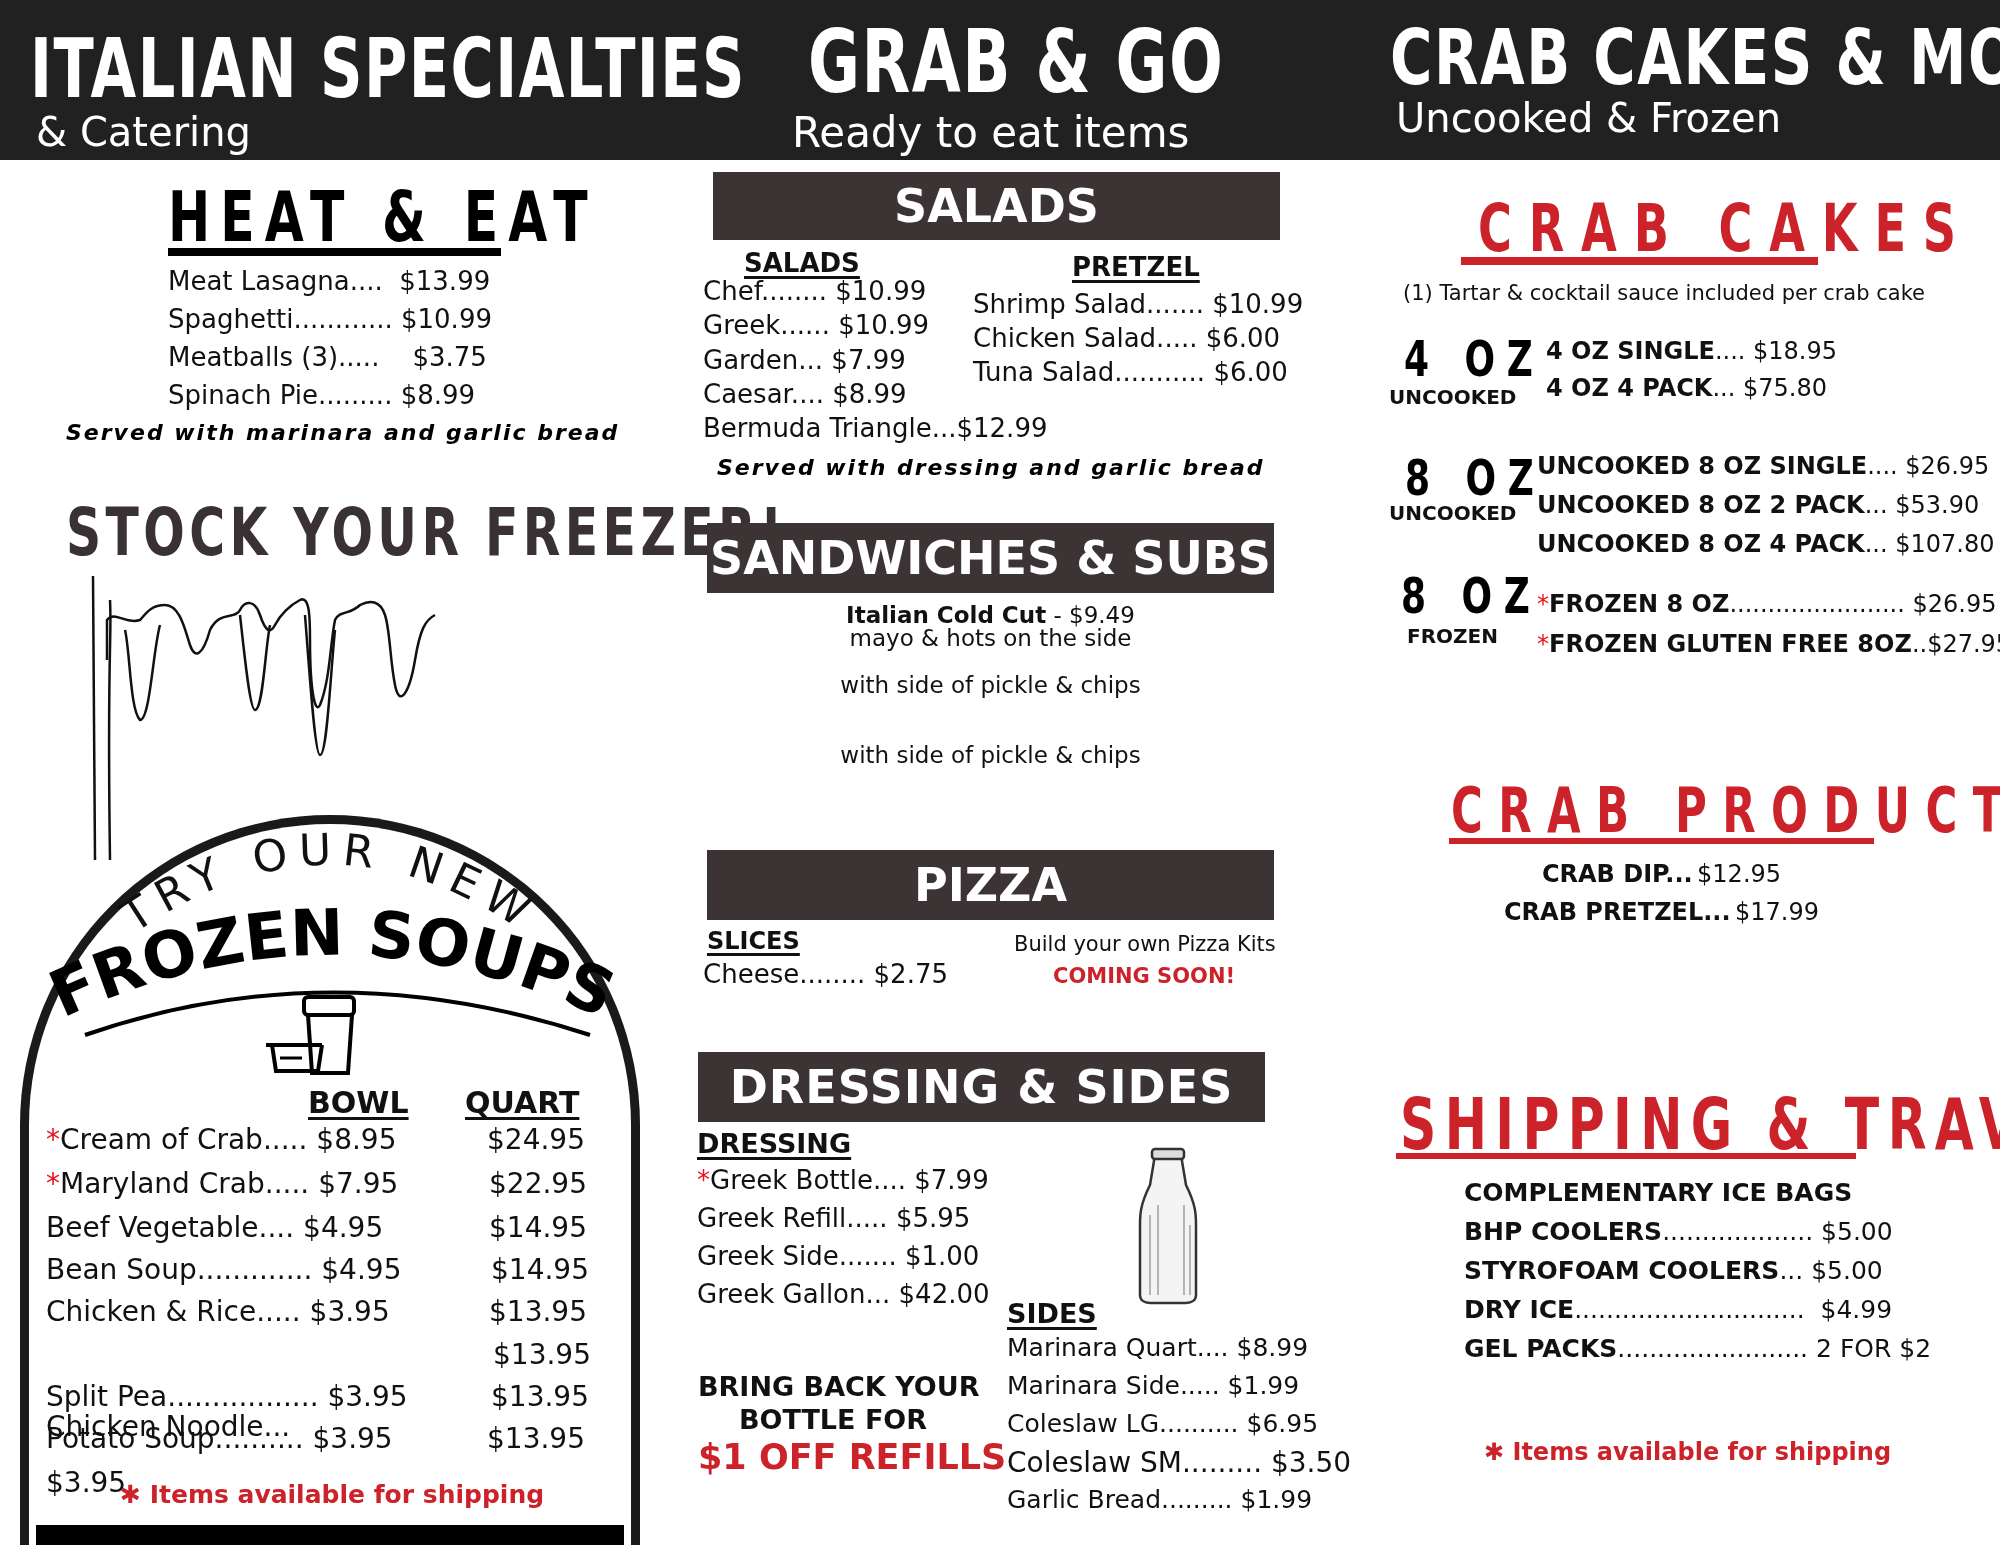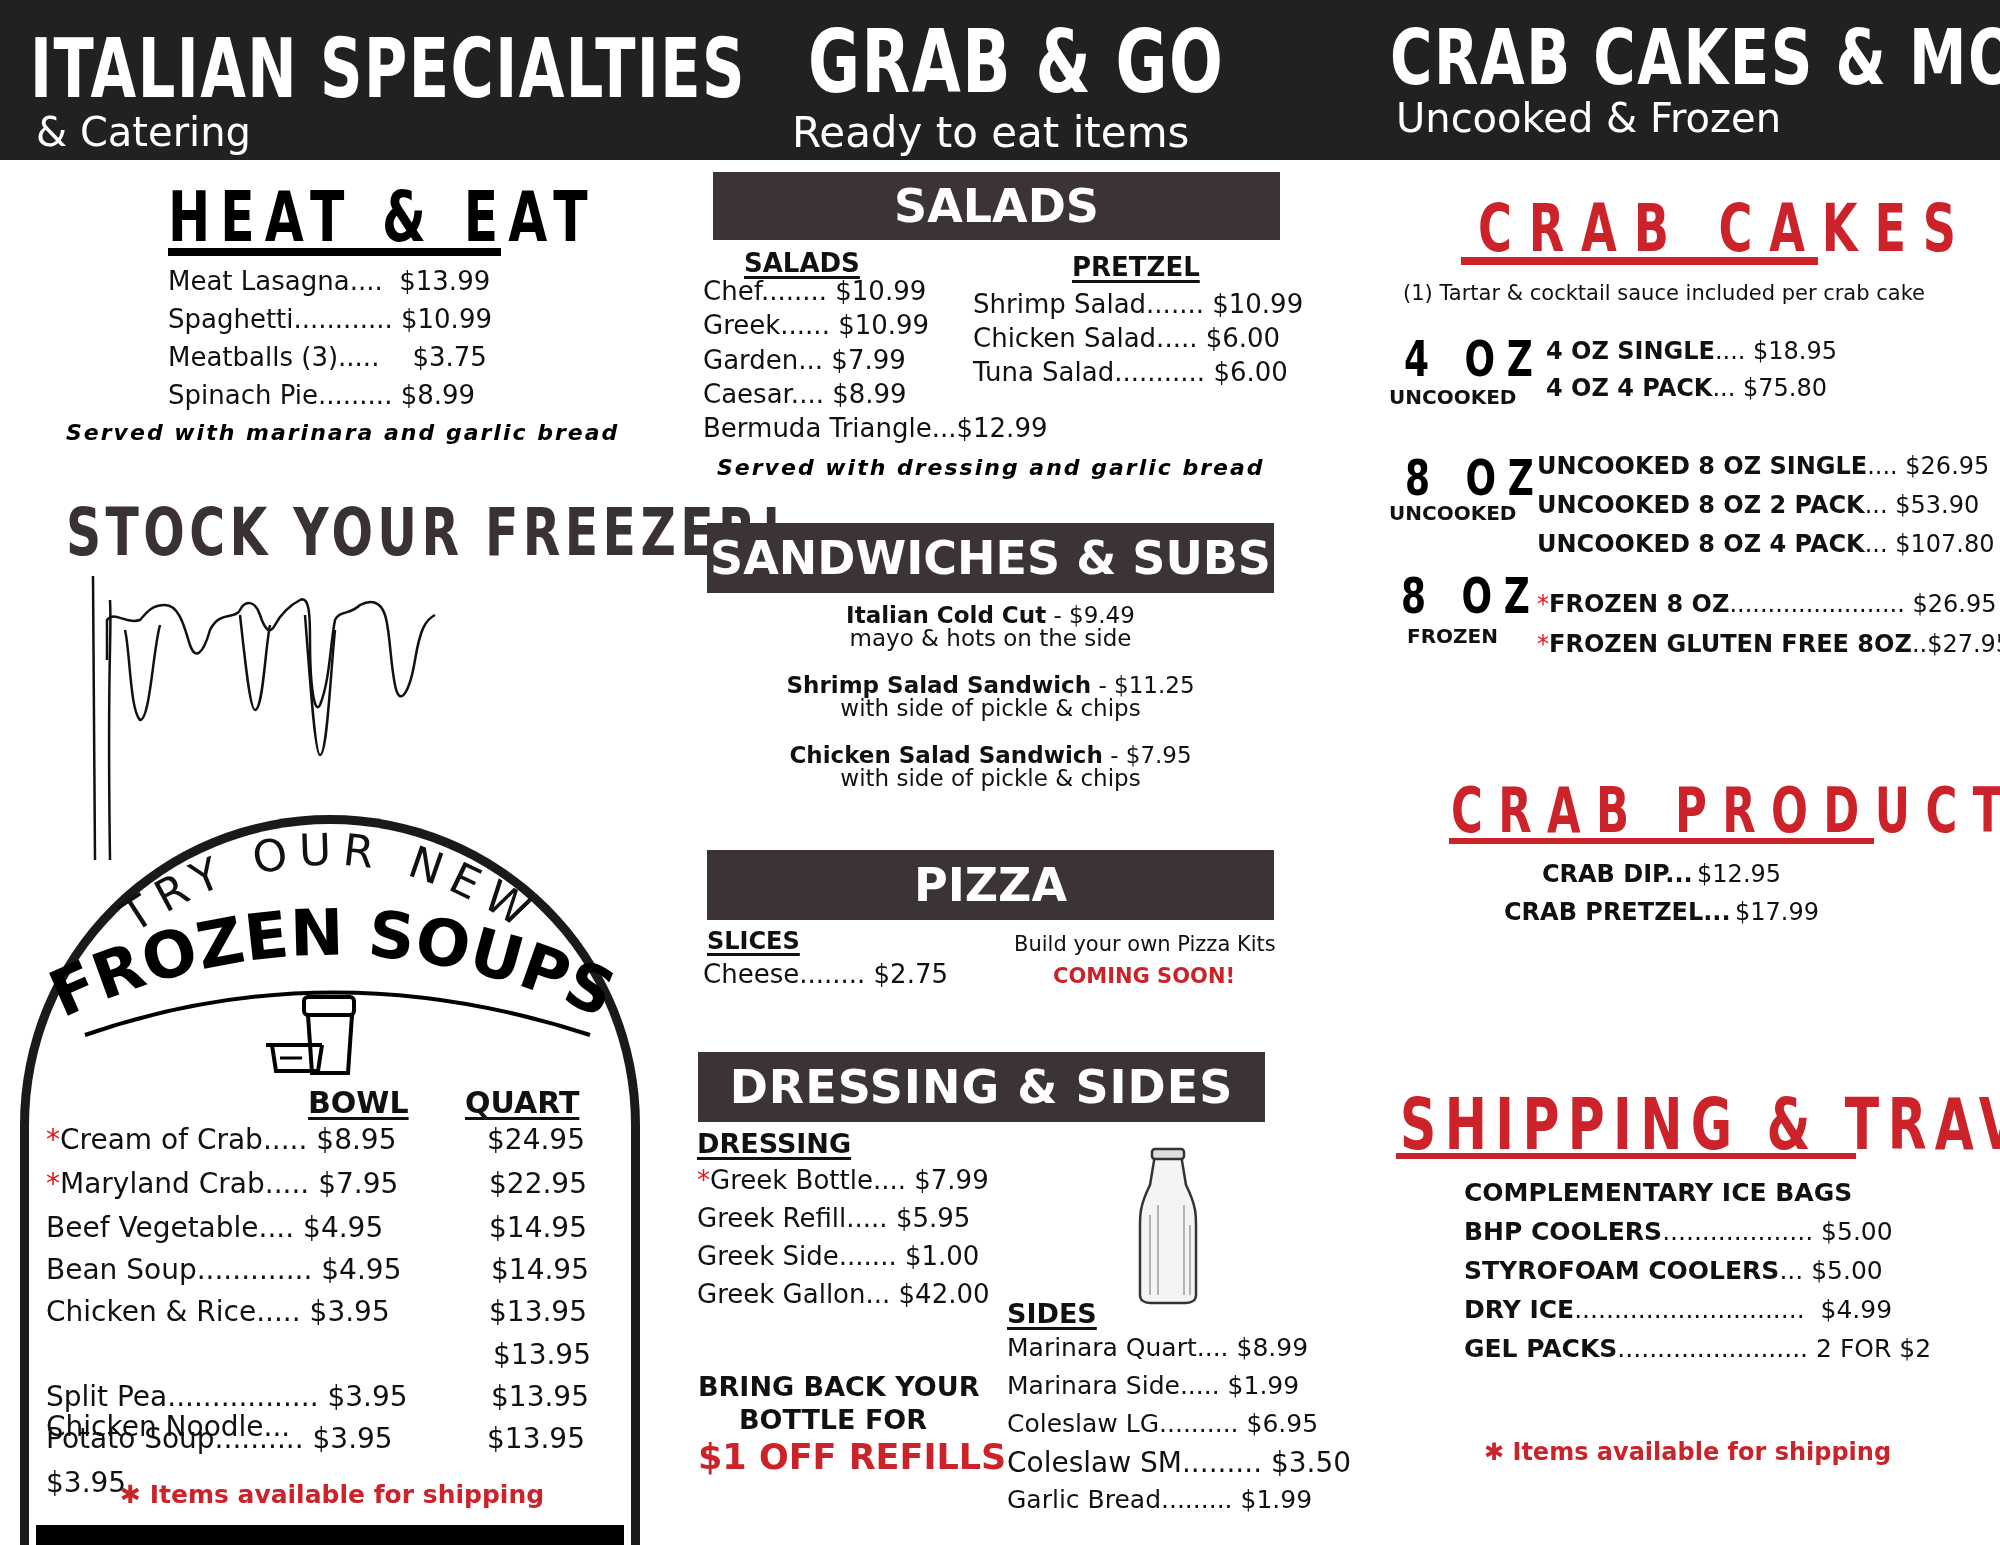--- a/index.html
+++ b/index.html
@@ -175,25 +175,23 @@
 
 <div class="abs note" style="left:717px; top:455px;">Served with dressing and garlic bread</div>
 
 <div class="bar" style="left:707px; top:523px; width:567px; height:70px; font-size:46px;">SANDWICHES &amp; SUBS</div>
 
 <div class="abs" style="left:707px; top:604px; width:567px; text-align:center;">
   <div style="font-size:23px; white-space:nowrap; line-height:1;"><span class="lbl-b" style="font-size:23px;">Italian Cold Cut</span><span class="lbl" style="font-size:23px;"> - $9.49</span></div>
   <div class="lbl" style="font-size:23px; margin-top:0px;">mayo &amp; hots on the side</div>
 </div>
 <div class="abs" style="left:707px; top:674px; width:567px; text-align:center;">
-  <div style="font-size:23px; white-space:nowrap; line-height:1;"><span class="lbl-b" style="font-size:23px;">Shrimp Salad Sandwich</span><span class="lbl" style="font-size:23px;"> - $11.25</span></div>
   <div class="lbl" style="font-size:23px;">with side of pickle &amp; chips</div>
 </div>
 <div class="abs" style="left:707px; top:744px; width:567px; text-align:center;">
-  <div style="font-size:23px; white-space:nowrap; line-height:1;"><span class="lbl-b" style="font-size:23px;">Chicken Salad Sandwich</span><span class="lbl" style="font-size:23px;"> - $7.95</span></div>
   <div class="lbl" style="font-size:23px;">with side of pickle &amp; chips</div>
 </div>
 
 <div class="bar" style="left:707px; top:850px; width:567px; height:70px; font-size:46px;">PIZZA</div>
 <div class="abs lbl-b u" style="left:707px; top:929px; font-size:24px;">SLICES</div>
 <div class="row" style="left:703px; top:961px;"><span>Cheese........</span>&nbsp;<span>$2.75</span></div>
 <div class="abs lbl" style="left:1014px; top:934px; font-size:21px;">Build your own Pizza Kits</div>
 <div class="abs lbl-b red" style="left:1053px; top:966px; font-size:21px;">COMING SOON!</div>
 
 <div class="bar" style="left:698px; top:1052px; width:567px; height:70px; font-size:46px; letter-spacing:1px;">DRESSING &amp; SIDES</div>

